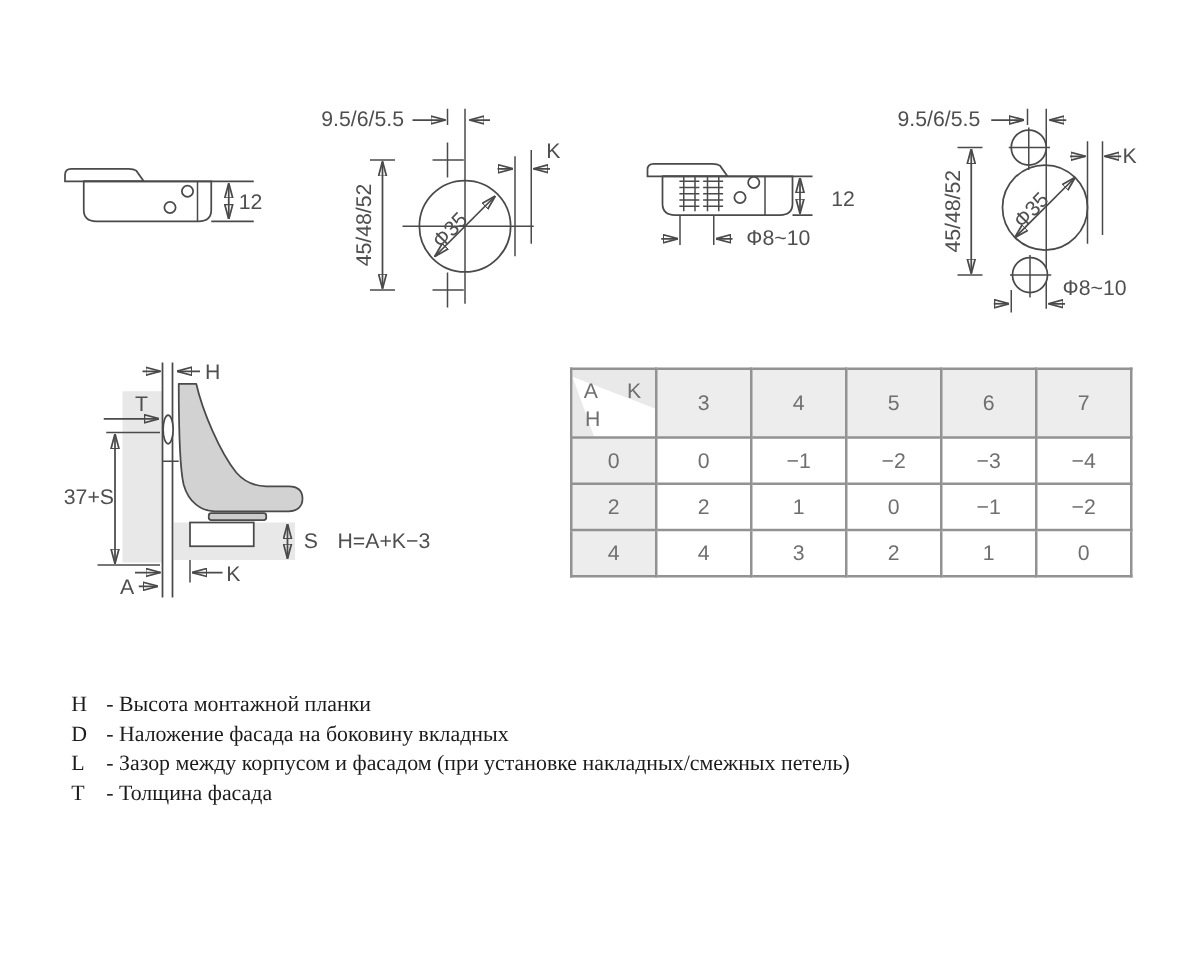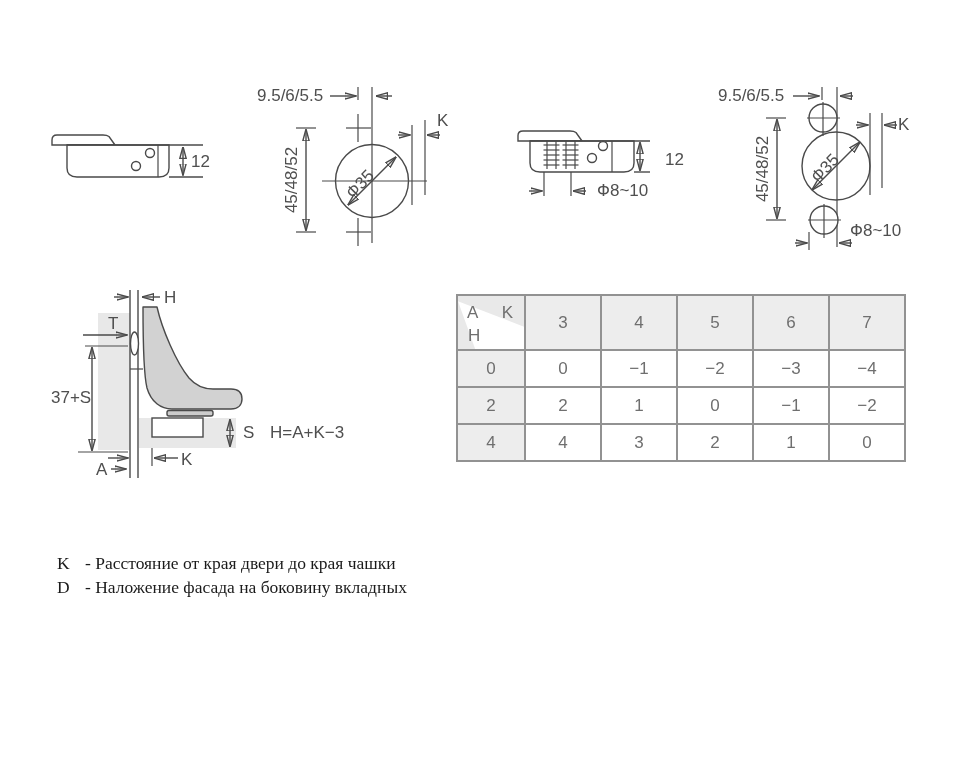--- a/index.html
+++ b/index.html
@@ -284,20 +284,26 @@
       <td class="plain">3</td>
       <td class="plain">2</td>
       <td class="plain">1</td>
       <td class="plain">0</td>
     </tr>
   </tbody>
     </table>
 
   <div class="legend abs" style="left:57px; top:552px;">
     <div>
-      <span class="lg-letter">K</span><span>- Расстояние от края двери до края чашки</span>
+      <span class="lg-letter">H</span><span>- Высота монтажной планки</span>
     </div>
     <div>
       <span class="lg-letter">D</span><span>- Наложение фасада на боковину вкладных</span>
     </div>
+    <div>
+      <span class="lg-letter">L</span><span>- Зазор между корпусом и фасадом (при установке накладных/смежных петель)</span>
+    </div>
+    <div>
+      <span class="lg-letter">T</span><span>- Толщина фасада</span>
+    </div>
   </div>
 
 </div>
 
 </body></html>

